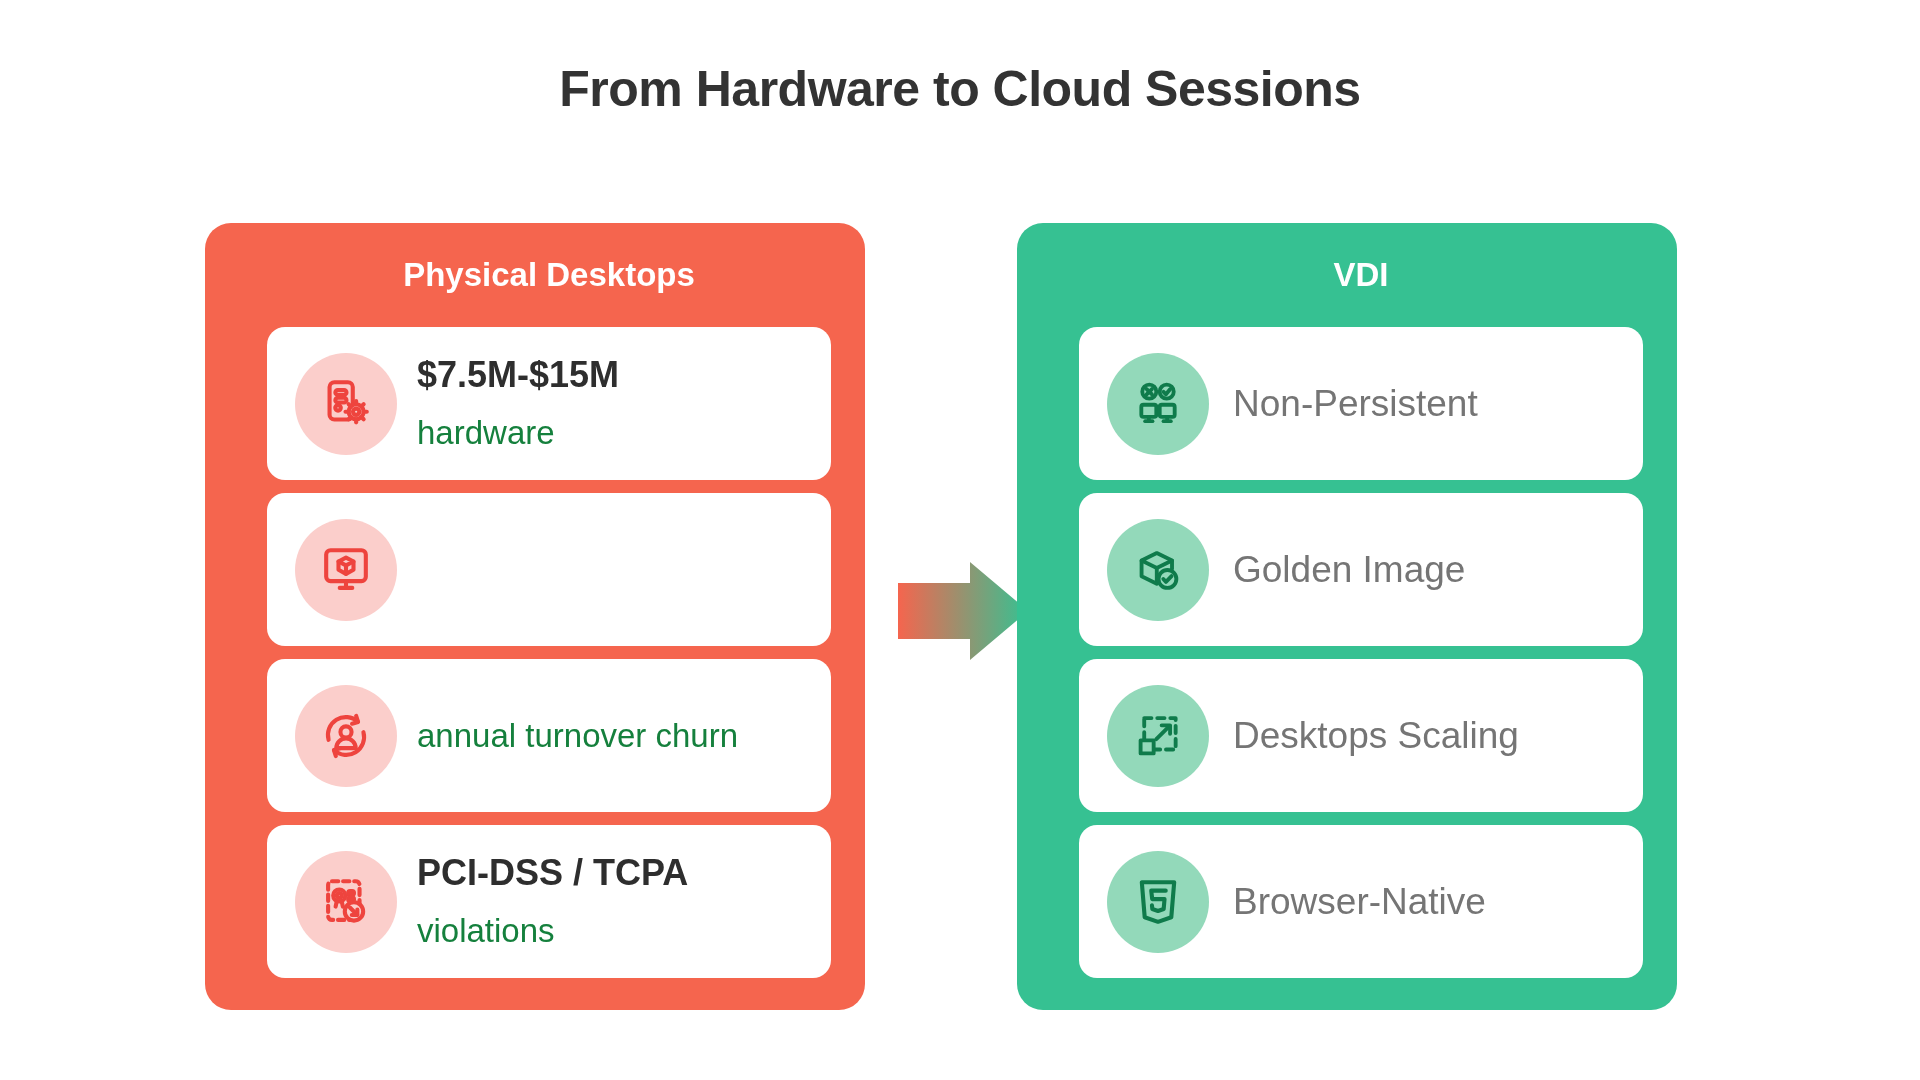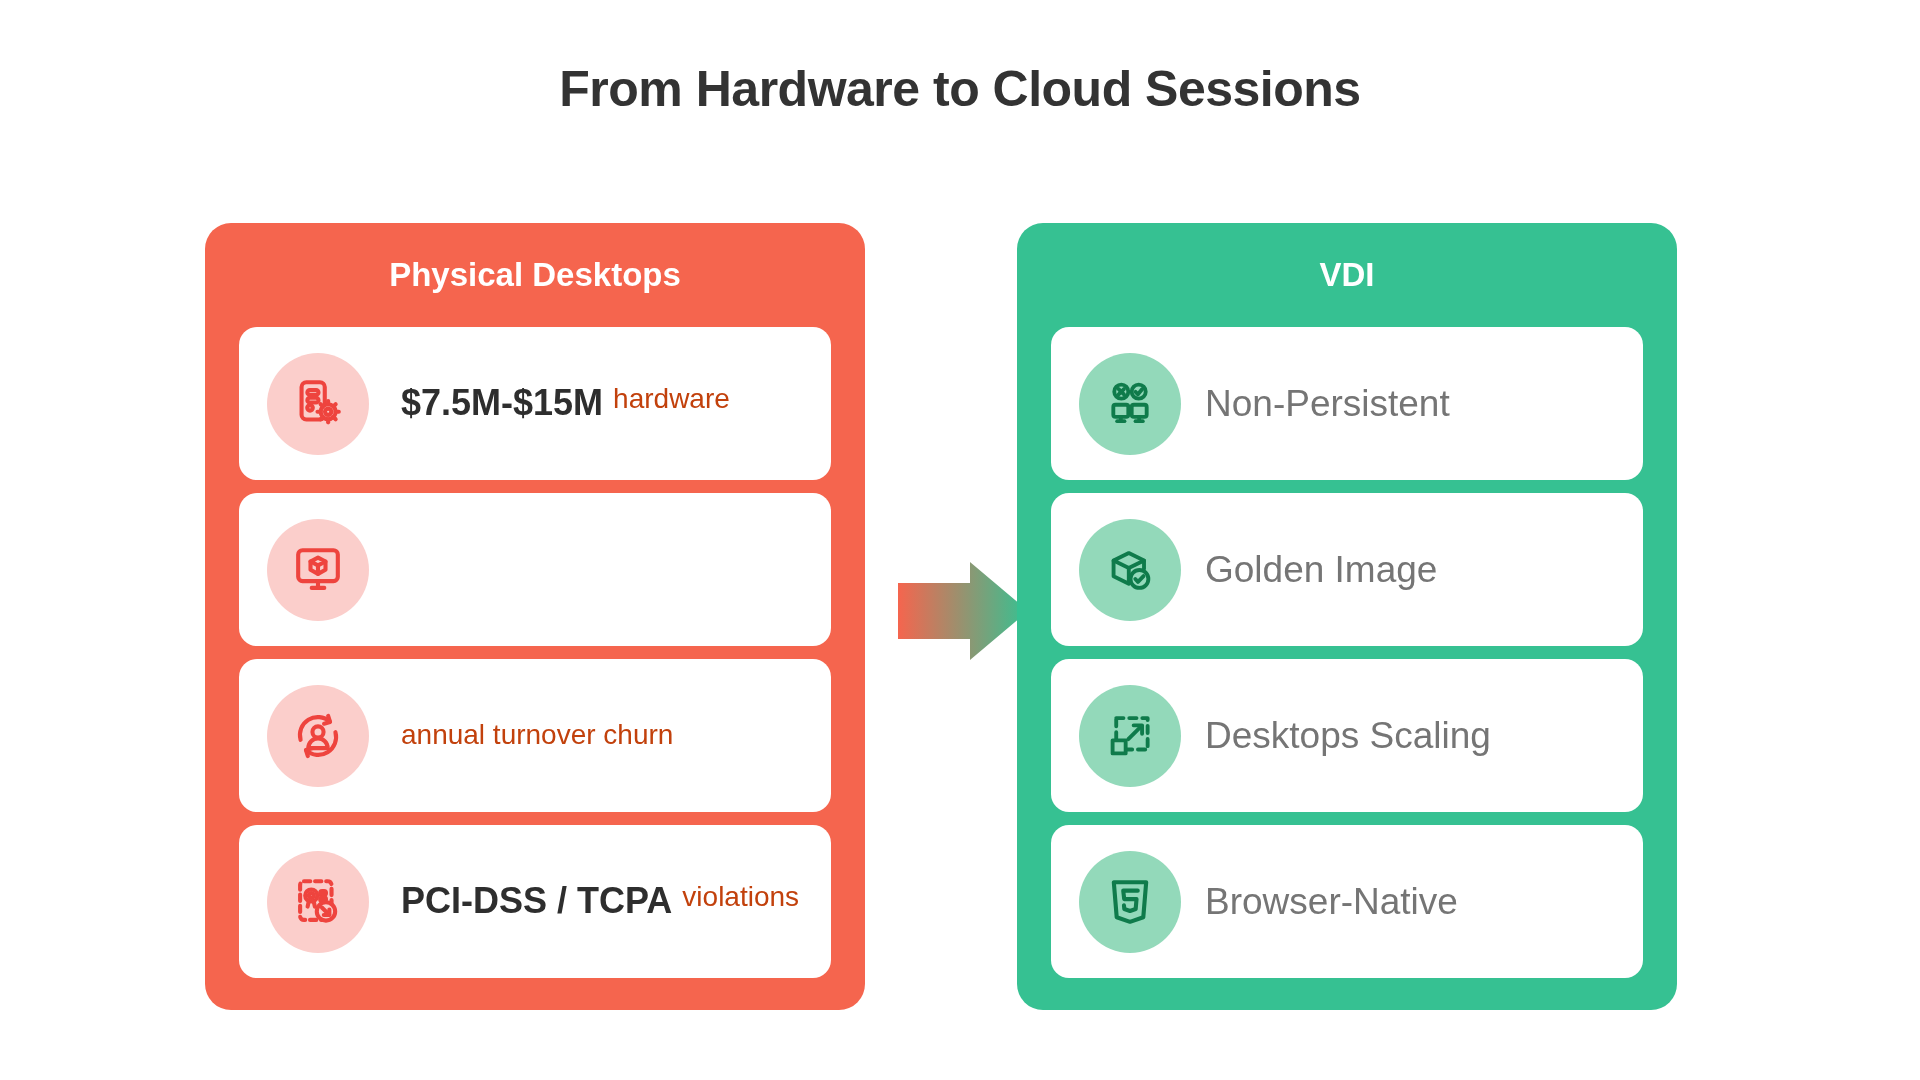--- a/index.html
+++ b/index.html
@@ -23,20 +23,21 @@
     color: #333333;
     letter-spacing: -0.5px;
   }
   .panel {
     position: absolute;
     top: 223px;
     width: 660px;
     height: 787px;
     border-radius: 26px;
     box-sizing: border-box;
+    padding-left: 28px;
   }
   .panel-left  { left: 205px;  background: #F5654E; }
   .panel-right { left: 1017px; background: #36C192; }
   .panel-title {
     height: 104px;
     display: flex;
     align-items: center;
     justify-content: center;
     color: #ffffff;
     font-size: 33px;
@@ -61,23 +62,23 @@
     width: 102px;
     height: 102px;
     border-radius: 50%;
     flex: none;
     display: flex;
     align-items: center;
     justify-content: center;
   }
   .icon-circle.pink { background: #FBCECB; }
   .icon-circle.mint { background: #93D9BA; }
-  .txt { margin-left: 32px; display: flex; flex-direction: row; gap: 10px; }
+  .txt { margin-left: 20px; display: flex; flex-direction: column; gap: 19px; }
   .value { font-size: 36px; font-weight: 700; color: #2E2E2E; line-height: 1.12; }
-  .label { font-size: 28px; font-weight: 400; color: #c2410c; line-height: 1.15; }
+  .label { font-size: 33px; font-weight: 400; color: #15803d; line-height: 1.15; }
   .single-label { margin-left: 24px; font-size: 37px; font-weight: 400; color: #757575; }
   .arrow-wrap { position: absolute; left: 898px; top: 562px; width: 130px; height: 98px; }
   svg.ic { display: block; }
 </style>
 </head>
 <body>
 
 <div class="stage">
 
   <h1 class="page-title">From Hardware to Cloud Sessions</h1>

